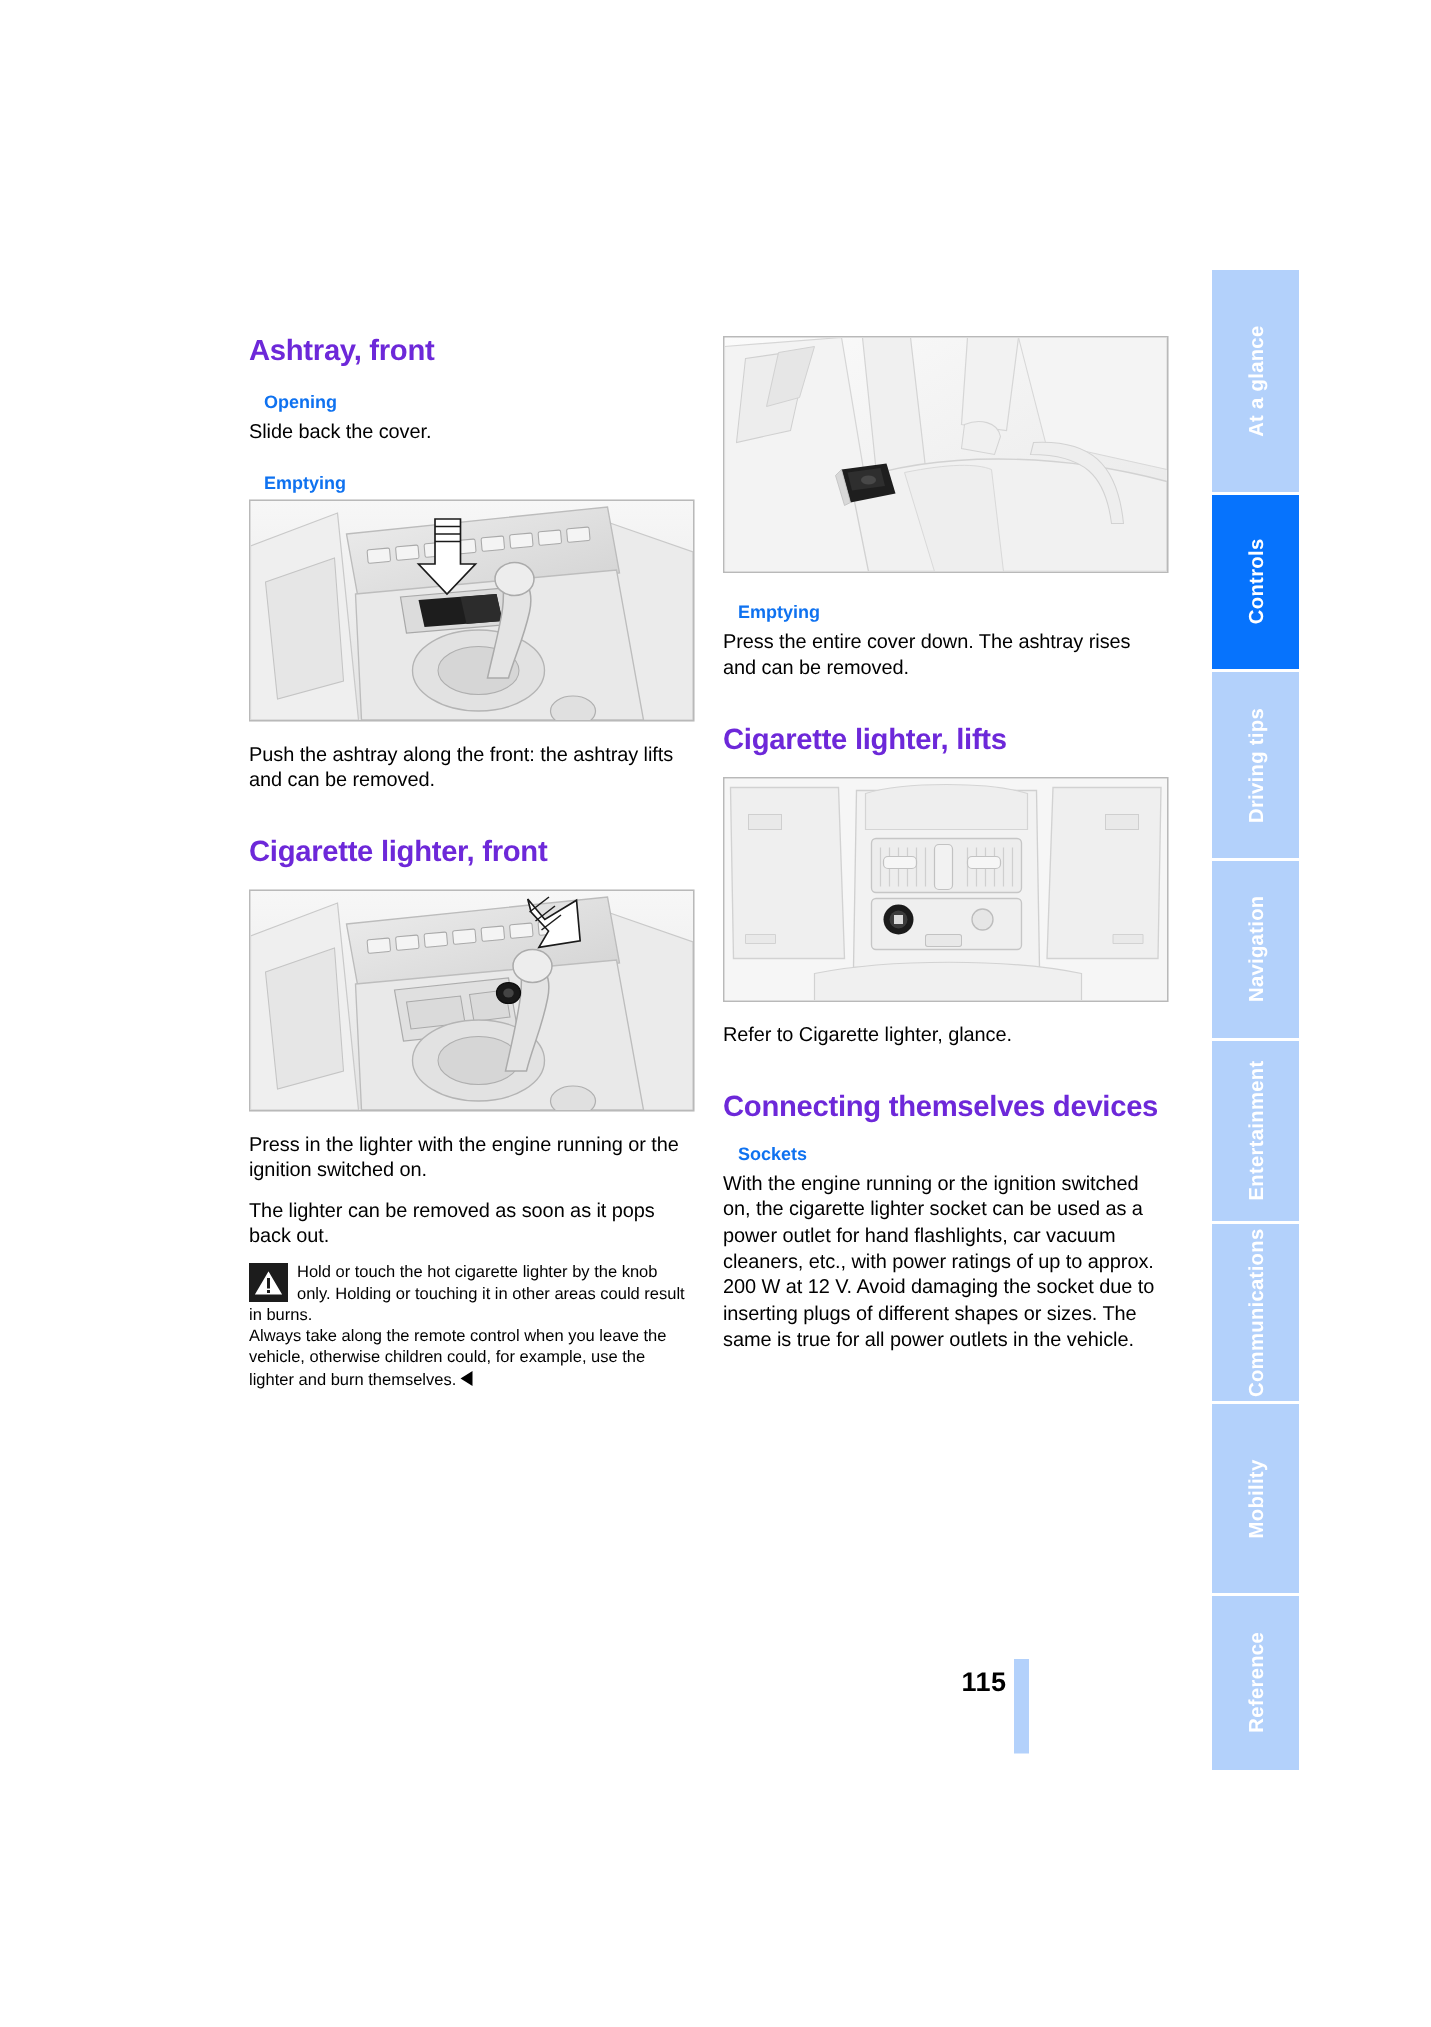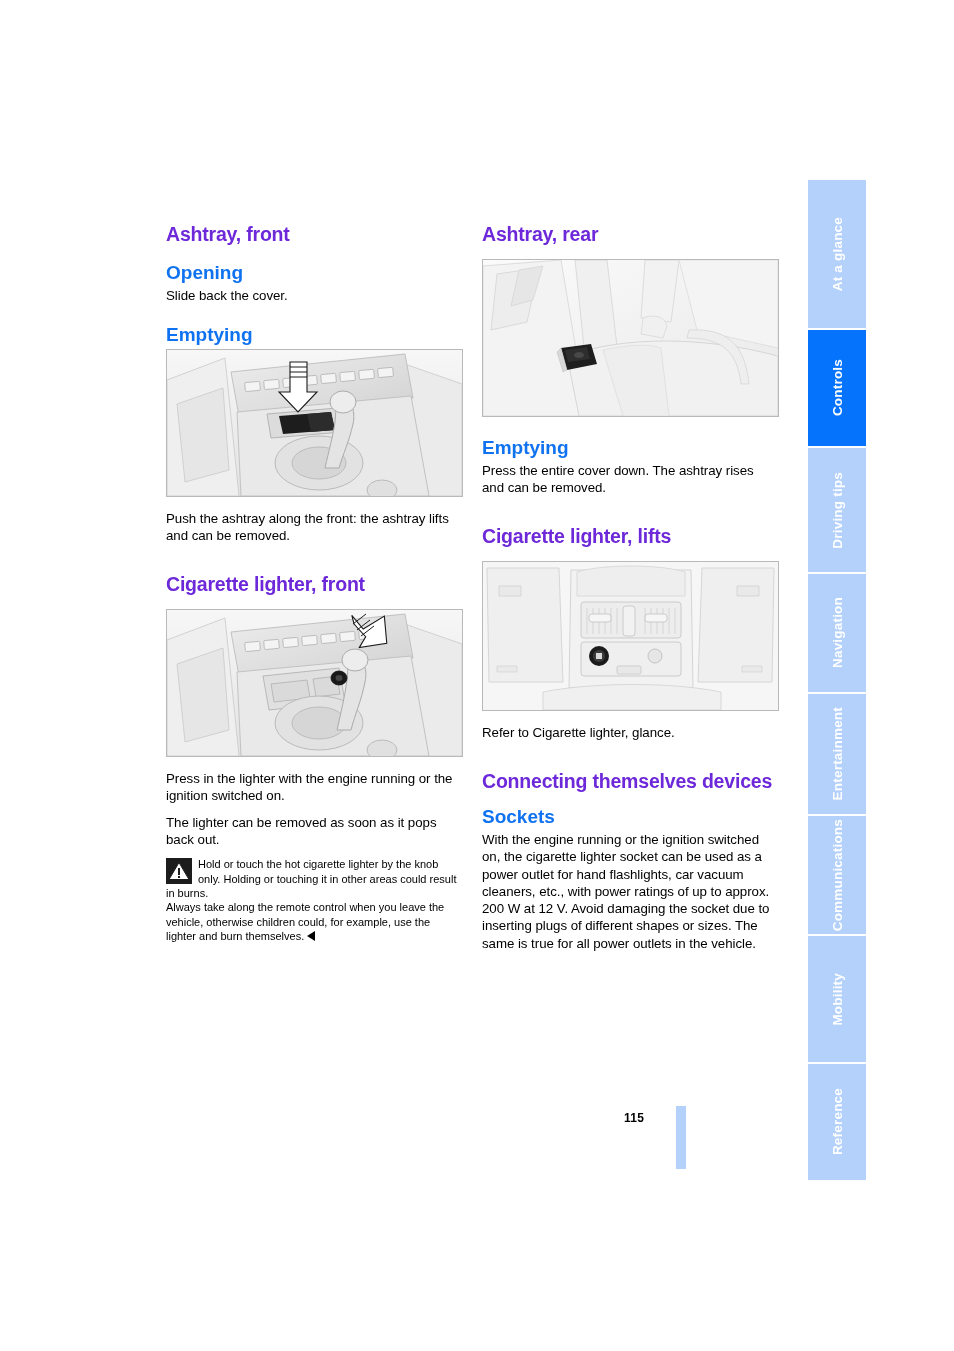--- a/index.html
+++ b/index.html
@@ -64,23 +64,23 @@
     color: #6d28d9;
     font-size: 19.5px;
     font-weight: bold;
     margin: 0 0 16px 0;
     letter-spacing: -0.2px;
     line-height: 1.12;
   }
   h1.sec.tight { margin-bottom: 13px; }
   h2.sub {
     color: #0f72f0;
-    font-size: 19px;
+    font-size: 12px;
     font-weight: bold;
-    margin: 0 0 3px 0;
+    margin: 0 0 3px 10px;
     line-height: 1.15;
   }
   p.body {
     font-size: 13.3px;
     line-height: 1.30;
     margin: 0 0 0 0;
     letter-spacing: -0.05px;
   }
   .gap-sm { height: 13px; }
   .gap-md { height: 20px; }
@@ -120,23 +120,23 @@
     border-top: 5px solid transparent;
     border-bottom: 5px solid transparent;
     border-right: 8px solid #000;
     margin-left: 3px;
     vertical-align: -1px;
   }
 
   
   .pagenum {
     position: absolute;
-    left: 624px;
+    left: 641px;
     top: 1111px;
-    font-size: 12px;
+    font-size: 18px;
     font-weight: bold;
     letter-spacing: 0.3px;
   }
   .pagebar {
     position: absolute;
     left: 676px;
     top: 1106px;
     width: 10px;
     height: 63px;
     background: #b3d1fb;
@@ -309,21 +309,20 @@
       <p>Hold or touch the hot cigarette lighter by the knob only. Holding or touching it in other areas could result in burns.</p>
       <p style="clear:both">
         <span>Always take along the remote control when you leave the vehicle, otherwise children could, for example, use the lighter and burn themselves.</span><span class="endmark"></span>
       </p>
     </div>
 
   </div>
 
   <div class="col col-right">
 
-    <h1 class="sec tight">Ashtray, rear</h1>
 
     <div class="figure fig-rearseat">
       <svg width="295" height="156" viewBox="0 0 295 156">
         <defs>
           <linearGradient id="gS" x1="0" y1="0" x2="1" y2="1">
             <stop offset="0" stop-color="#fbfbfb"></stop>
               <stop offset="1" stop-color="#e8e8e8"></stop>
           </linearGradient>
         </defs>
         <rect x="0" y="0" width="295" height="156" fill="url(#gS)"></rect>

